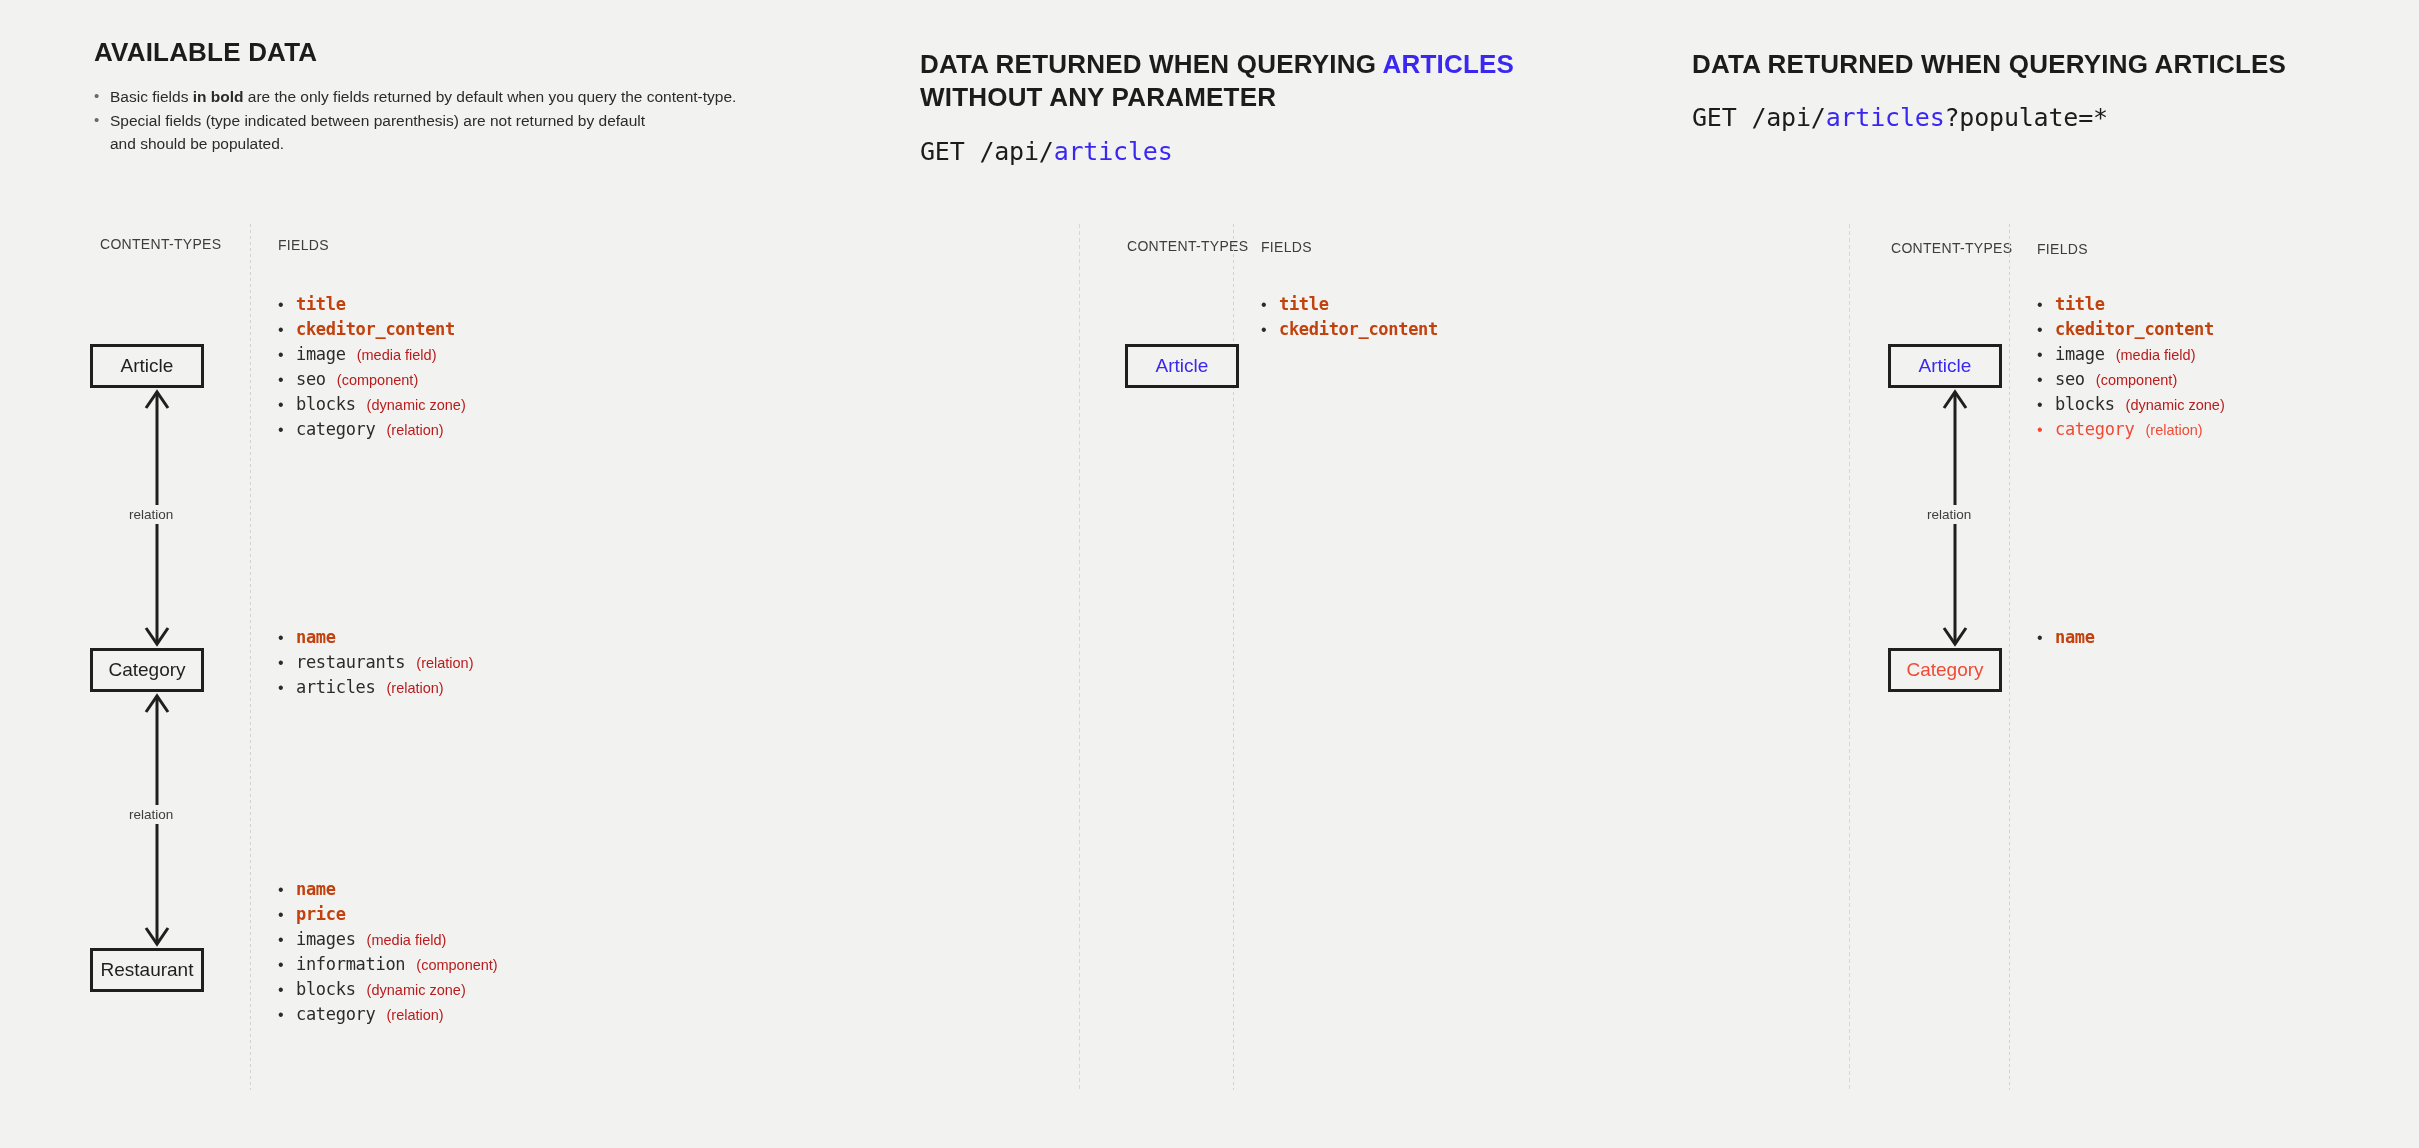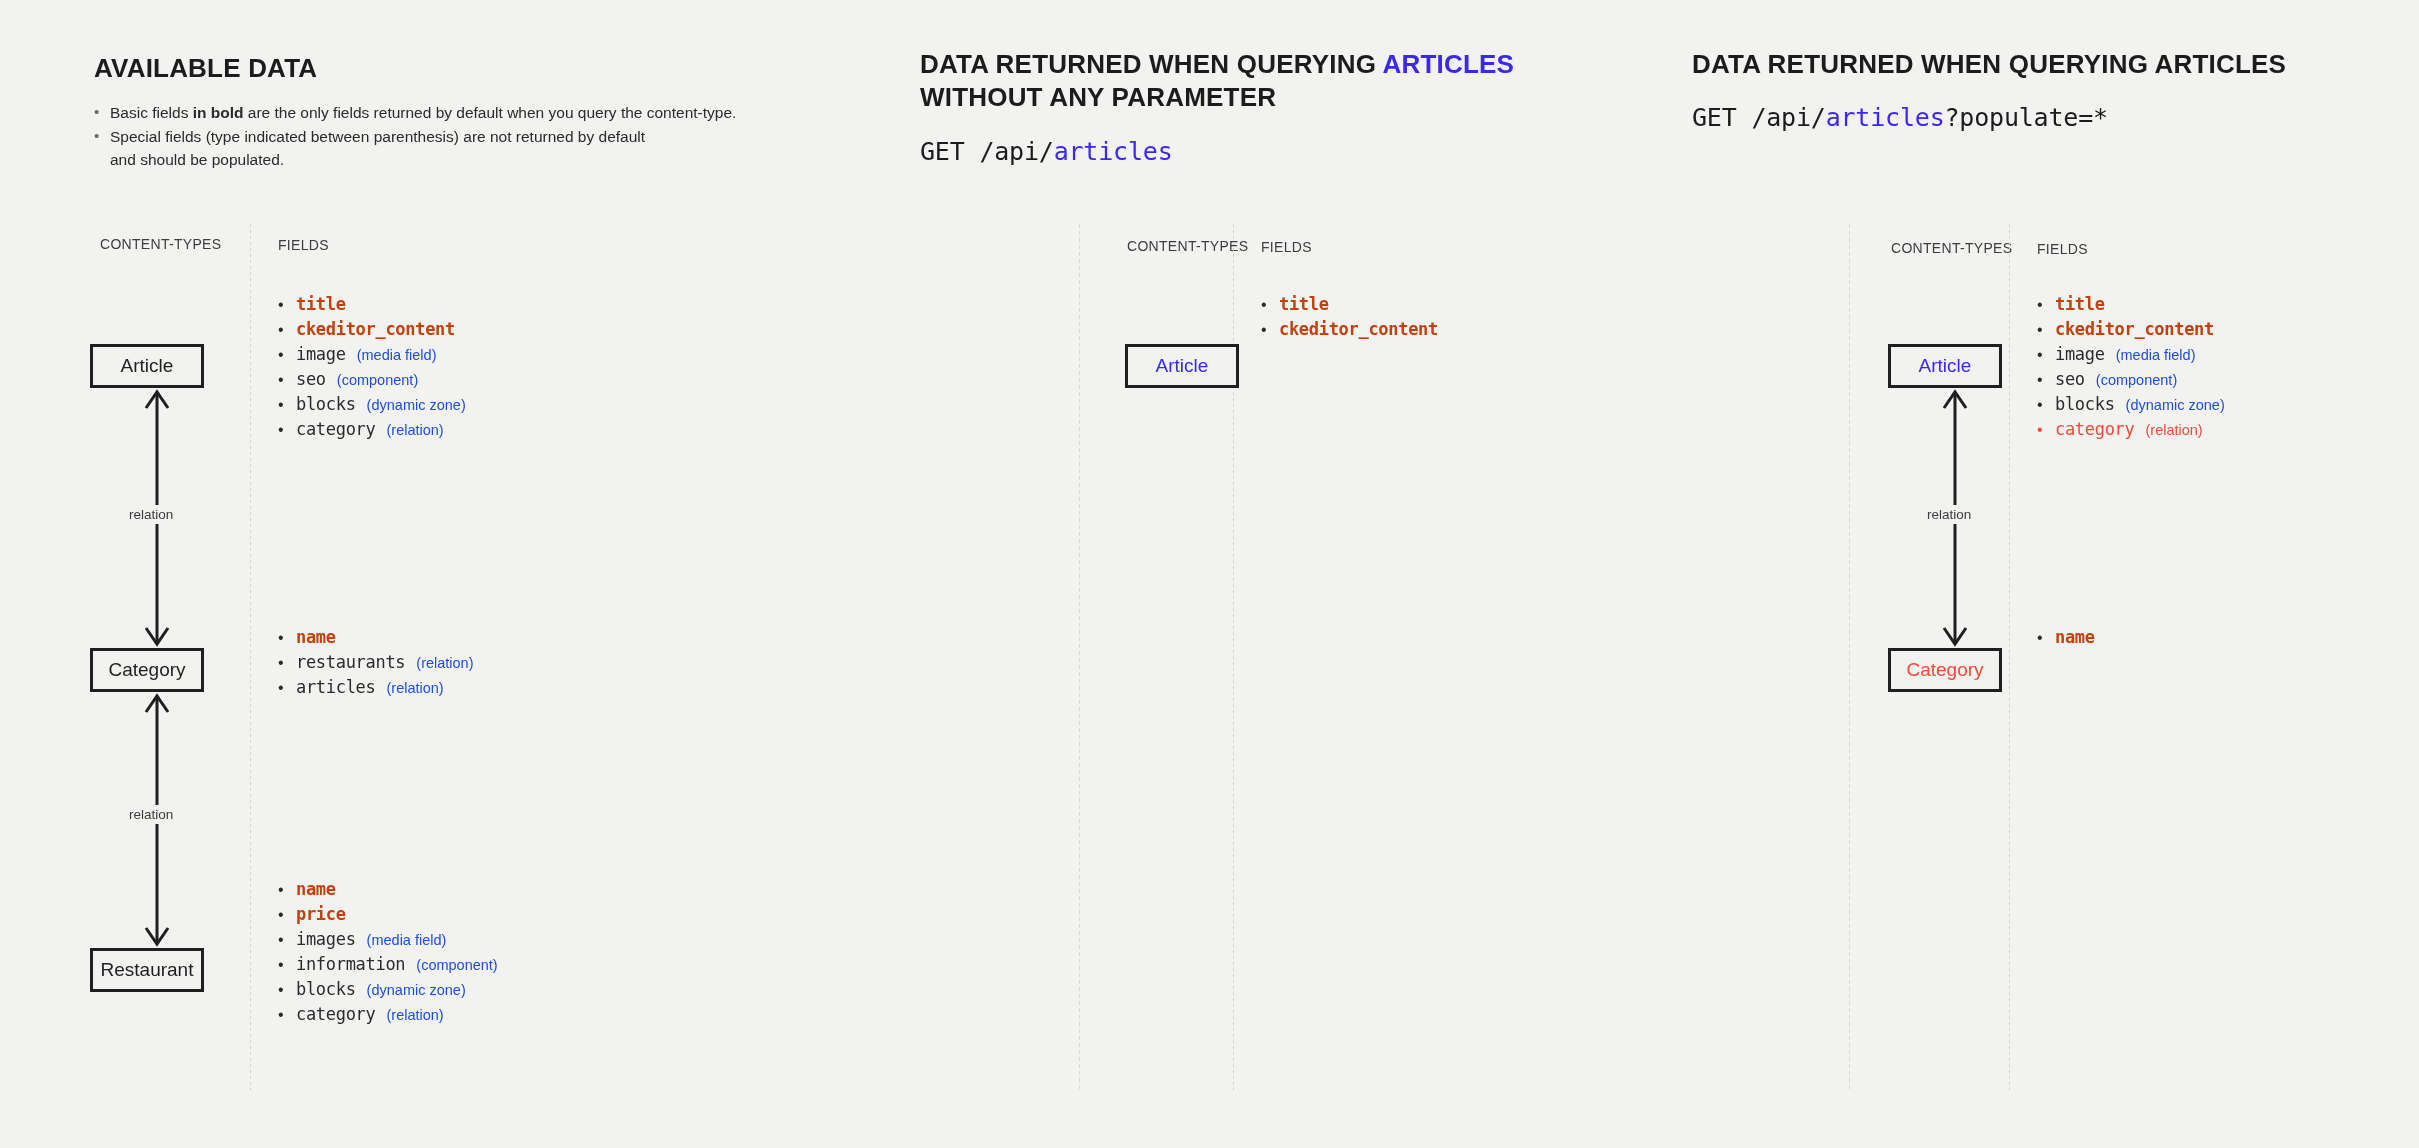--- a/index.html
+++ b/index.html
@@ -20,21 +20,21 @@
   .panel-sep {
     position: absolute; top: 224px; width: 1px; height: 866px;
     background-image: linear-gradient(to bottom, #d8d8d6 60%, rgba(0,0,0,0) 0%);
     background-size: 1px 7px; background-repeat: repeat-y;
   }
   #sep-a { left: 1079px; }
   #sep-b { left: 1849px; }
 
   
   .head { position: absolute; }
-  #head-1 { left: 94px;  top: 52px; }
+  #head-1 { left: 94px;  top: 36px; }
 
   .title {
     font-size: 26px; font-weight: bold; color: #1c1c1c;
     letter-spacing: .2px; line-height: 1.28;
   }
   .title .accent { color: #3a28f0; }
 
   .bullets { margin-top: 16px; }
   .bl { display: flex; font-size: 15.5px; color: #2b2b2b; line-height: 1.5; }
   .bl .dot { width: 16px; flex: none; color: #6b6b6b; font-size: 15px; }
@@ -84,21 +84,21 @@
   .frow .dot {
     width: 18px; flex: none; font-size: 16px; color: #2b2b2b; line-height: 1;
   }
   .fname {
     font-family: "DejaVu Sans Mono", monospace;
     font-size: 17px; color: #2b2b2b; letter-spacing: -0.3px;
   }
   .frow.bold .fname { font-weight: bold; color: #c2410c; }
   .ftype {
     font-family: "Liberation Sans", sans-serif;
-    font-size: 14.5px; color: #1d4ed8; margin-left: 11px;
+    font-size: 14.5px; color: #b91c1c; margin-left: 11px;
   }
   .frow.red .dot, .frow.red .fname, .frow.red .ftype { color: #f04a36; }
 </style>
 </head>
 <body>
 
 <div class="page">
 
   <div class="panel-sep" id="sep-a"></div>
   <div class="panel-sep" id="sep-b"></div>

